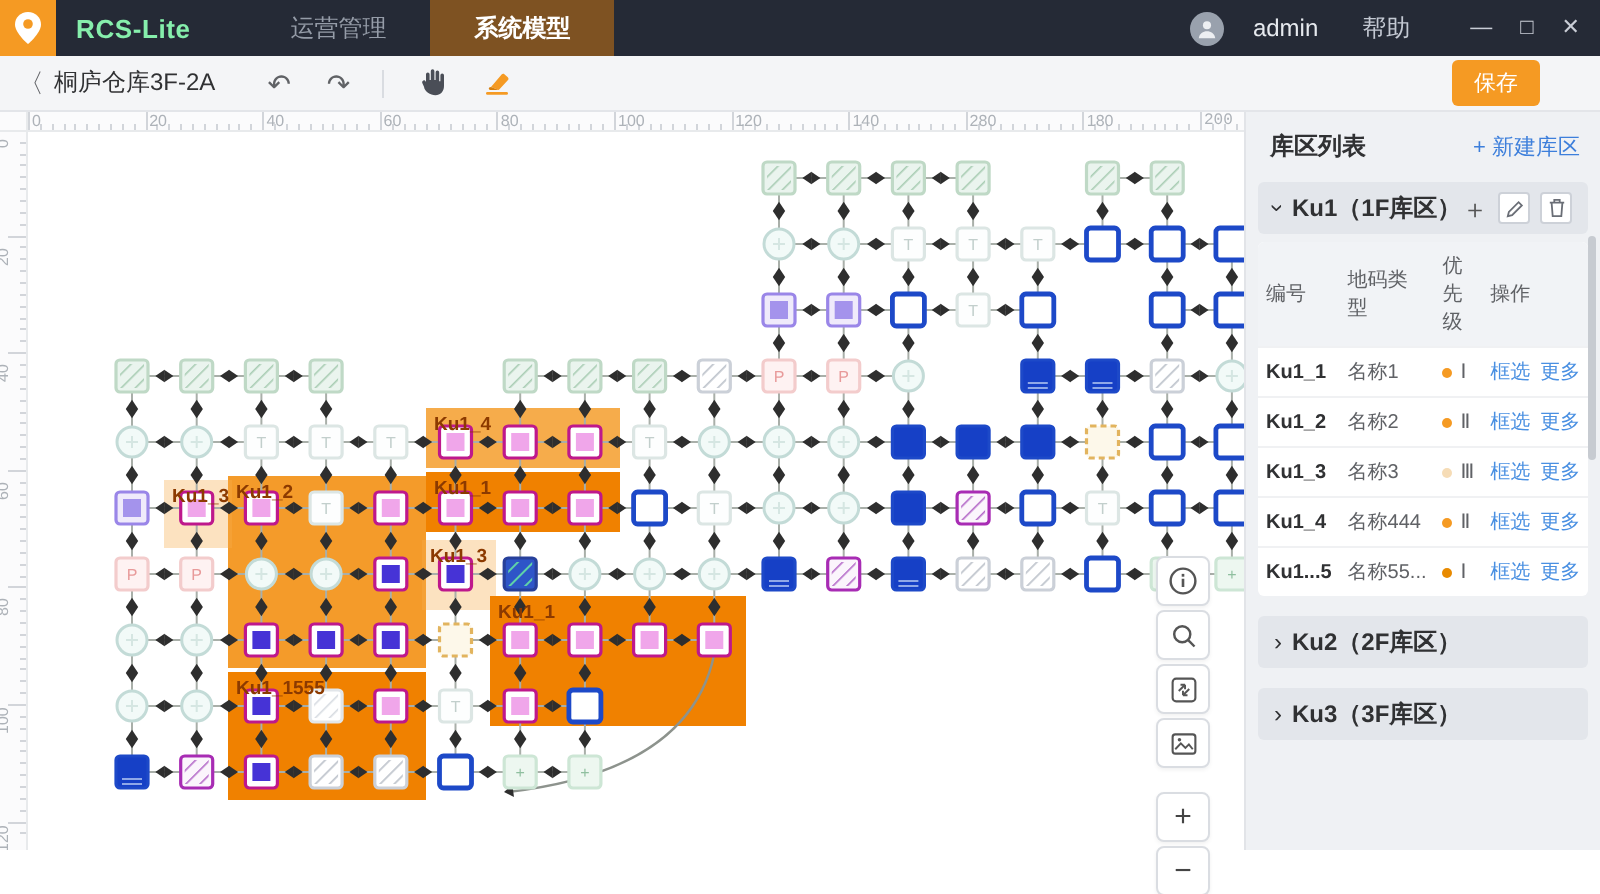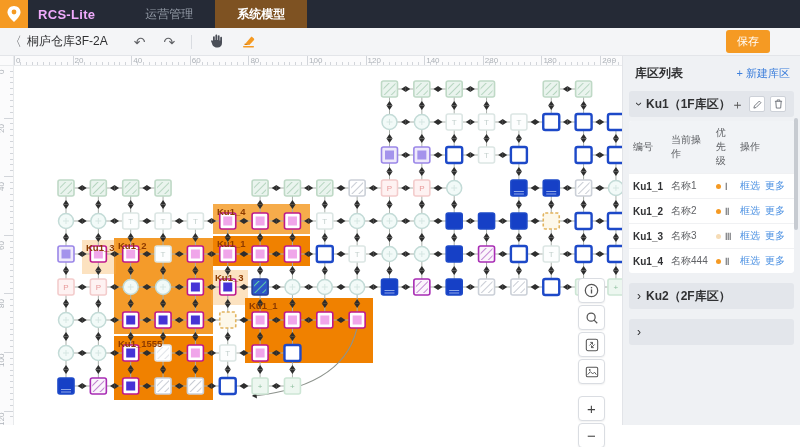--- a/index.html
+++ b/index.html
@@ -2,21 +2,21 @@
 <html><head>
 <meta charset="utf-8">
 <style>
   * { margin:0; padding:0; box-sizing:border-box; }
   html,body { width:800px; height:447px; overflow:hidden; font-family:"Liberation Sans",sans-serif; background:#fff; }
   #app { position:relative; width:800px; height:447px; background:#fff; }
 
   
   .topbar { position:absolute; left:0; top:0; width:800px; height:28px; background:#252A36; display:flex; align-items:center; }
   .logo { width:28px; height:28px; background:#F59A23; display:flex; align-items:center; justify-content:center; flex:0 0 28px; }
-  .brand { color:#f0abfc; font-size:13px; font-weight:bold; margin-left:10px; letter-spacing:.3px; }
+  .brand { color:#86efac; font-size:13px; font-weight:bold; margin-left:10px; letter-spacing:.3px; }
   .nav { display:flex; height:28px; margin-left:28px; }
   .nav-tab { height:28px; display:flex; align-items:center; padding:0 22px; font-size:12px; color:#959CA8; cursor:pointer; }
   .nav-tab.active { background:#7E5222; color:#fff; font-weight:bold; }
   .top-right { margin-left:auto; display:flex; align-items:center; gap:14px; padding-right:10px; }
   .avatar { width:17px; height:17px; border-radius:50%; background:#99A1AD; display:flex; align-items:center; justify-content:center; }
   .username { color:#E6E9EE; font-size:12px; }
   .helplink { color:#C3C8D2; font-size:12px; margin-left:8px; }
   .winctl { display:flex; gap:14px; margin-left:16px; color:#C9CDD6; font-size:11px; }
   .winctl span { cursor:pointer; line-height:28px; }
 
@@ -80,20 +80,35 @@
     <div class="logo">
       <svg width="14" height="16" viewBox="0 0 14 16">
         <path d="M7 0C3.2 0 .5 2.8.5 6.2.5 10.5 7 16 7 16s6.5-5.5 6.5-9.8C13.5 2.8 10.8 0 7 0z" fill="#fff"></path>
         <circle cx="7" cy="6" r="2.4" fill="#F59A23"></circle>
       </svg>
     </div>
     <span class="brand">RCS-Lite</span>
     <div class="nav">
       <div class="nav-tab">运营管理</div>
       <div class="nav-tab active">系统模型</div>
+    </div>
+    <div class="top-right">
+      <span class="avatar">
+        <svg width="11" height="11" viewBox="0 0 12 12">
+          <circle cx="6" cy="4" r="2.2" fill="#EDEFF2"></circle>
+          <path d="M1.5 11c.4-2.6 2.3-3.8 4.5-3.8S10.1 8.4 10.5 11z" fill="#EDEFF2"></path>
+        </svg>
+      </span>
+      <span class="username">admin</span>
+      <span class="helplink">帮助</span>
+      <span class="winctl">
+        <span>—</span>
+        <span>□</span>
+        <span>✕</span>
+      </span>
     </div>
   </div>
 
   <div class="toolbar">
     <span class="back">〈</span>
     <span class="map-title">桐庐仓库3F-2A</span>
     <span class="tbtn" style="margin-left:26px">↶</span>
     <span class="tbtn">↷</span>
     <span class="tb-divider"></span>
     <span class="tbtn">
@@ -1447,21 +1462,21 @@
           </svg>
         </span>
       </span>
     </div>
 
     <div class="zone-table">
       <table>
         <thead>
             <tr id="ztHead">
               <th>编号</th>
-              <th>当前操作</th>
+              <th>地码类型</th>
               <th>优先级</th>
               <th>操作</th>
             </tr>
           </thead>
         <tbody id="ztBody">
             <tr>
               <td class="idcell">Ku1_1</td>
               <td>名称1</td>
               <td><span class="dot" style="background: rgb(245, 154, 35);"></span>Ⅰ</td>
               <td><span class="oplink">框选</span><span class="oplink">更多</span></td>
@@ -1477,28 +1492,35 @@
               <td>名称3</td>
               <td><span class="dot" style="background: rgb(246, 220, 182);"></span>Ⅲ</td>
               <td><span class="oplink">框选</span><span class="oplink">更多</span></td>
             </tr>
             <tr>
               <td class="idcell">Ku1_4</td>
               <td>名称444</td>
               <td><span class="dot" style="background: rgb(245, 154, 35);"></span>Ⅱ</td>
               <td><span class="oplink">框选</span><span class="oplink">更多</span></td>
             </tr>
+            <tr>
+              <td class="idcell">Ku1...5</td>
+              <td>名称55...</td>
+              <td><span class="dot" style="background: rgb(232, 138, 0);"></span>Ⅰ</td>
+              <td><span class="oplink">框选</span><span class="oplink">更多</span></td>
+            </tr>
           </tbody>
       </table>
     </div>
 
     <div class="section-head" style="margin-top:10px">
       <span class="sec-chevron">›</span>
       <span class="sec-label">Ku2（2F库区）</span>
     </div>
     <div class="section-head" style="margin-top:10px">
       <span class="sec-chevron">›</span>
+      <span class="sec-label">Ku3（3F库区）</span>
     </div>
 
     <div class="sb-scroll"></div>
   </div>
 
 </div>
 
 </body></html>

